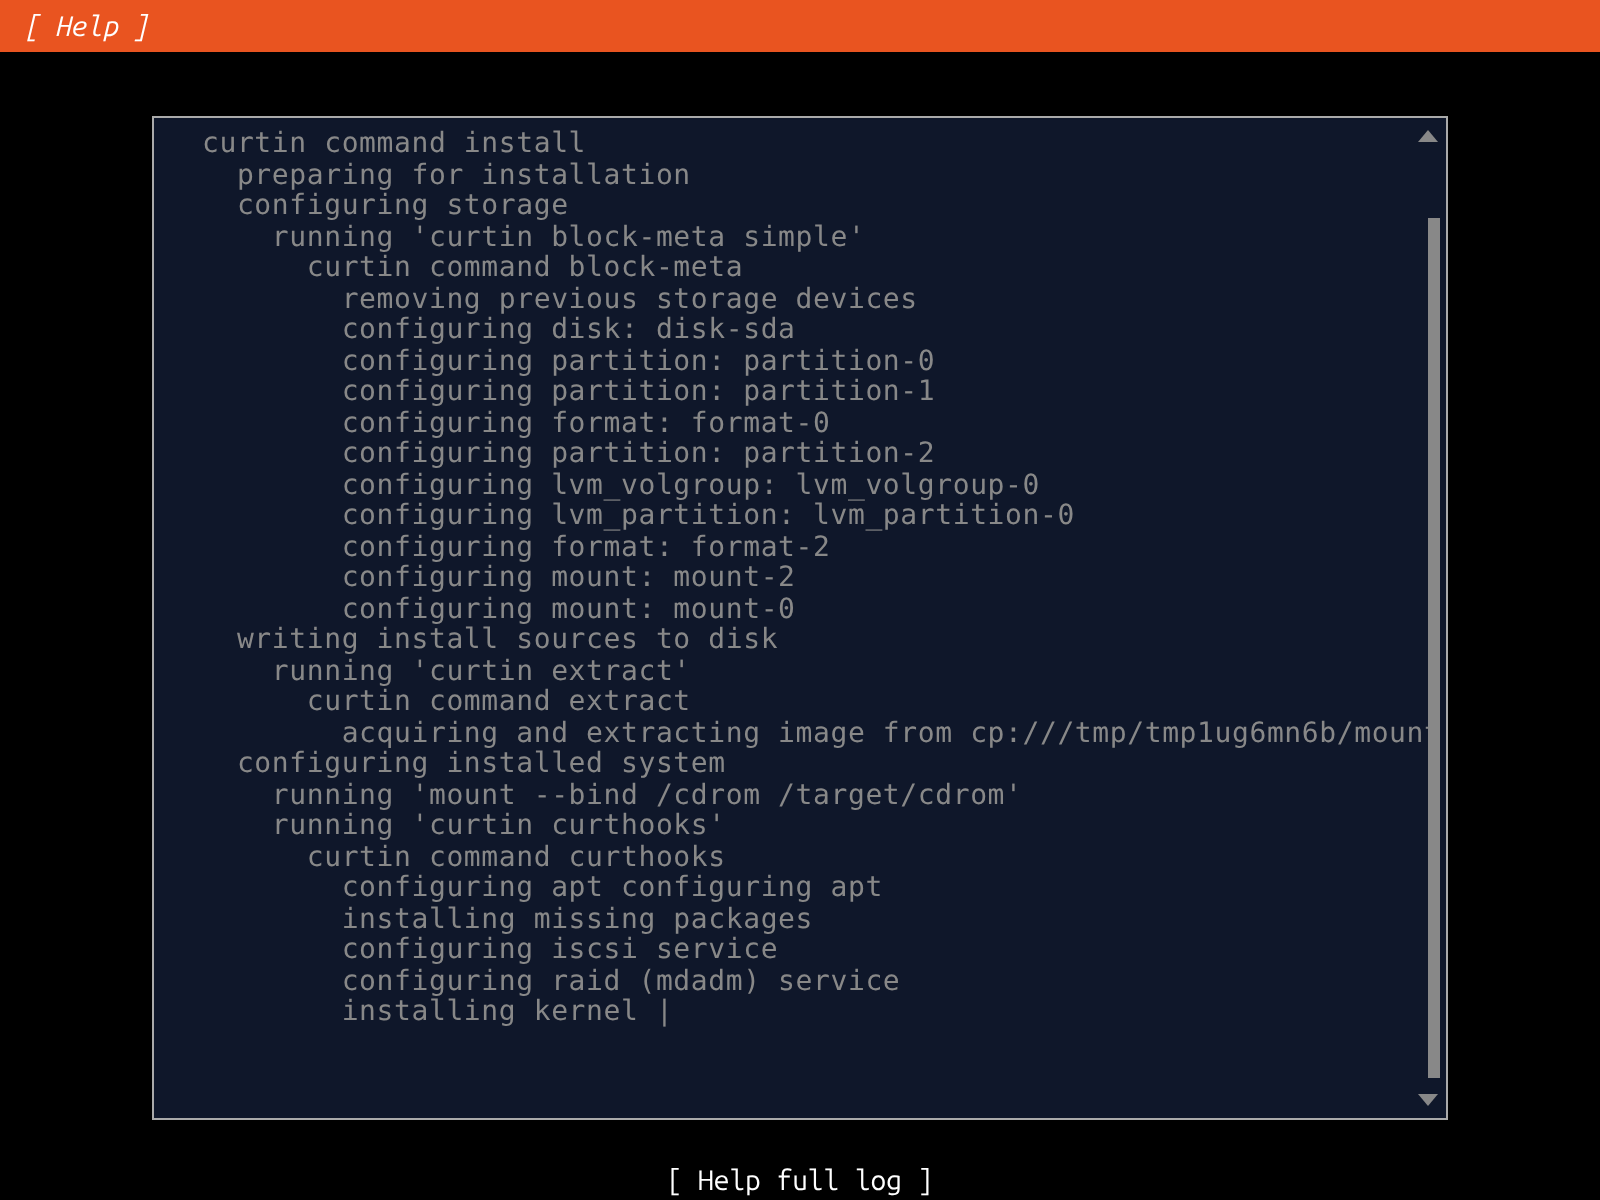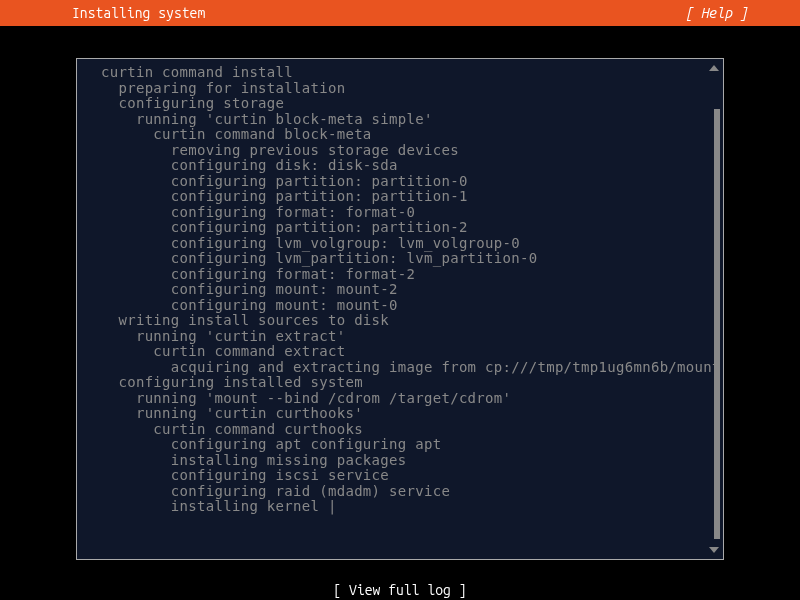--- a/index.html
+++ b/index.html
@@ -76,21 +76,20 @@
       text-align: center;
       padding-top: 22px;
       color: #fff;
     }
     .footer-btn { display: inline; }
   </style>
 </head>
 <body>
 
 <div class="header">
-  <span class="header-title">Installing system</span>
   <span class="header-help">[ Help ]</span>
 </div>
 
 <div class="main">
   <div class="log-box">
     <pre class="log-content" id="log-content">curtin command install
   preparing for installation
   configuring storage
     running 'curtin block-meta simple'
       curtin command block-meta
@@ -118,14 +117,14 @@
         configuring iscsi service
         configuring raid (mdadm) service
         installing kernel |</pre>
     <div class="scroll-indicator-up"></div>
     <div class="scroll-thumb"></div>
     <div class="scroll-indicator-down"></div>
   </div>
 </div>
 
 <div class="footer">
-  <span class="footer-btn">[ View full log ]</span>
+  <span class="footer-btn">[ Help full log ]</span>
 </div>
 
 </body></html>

